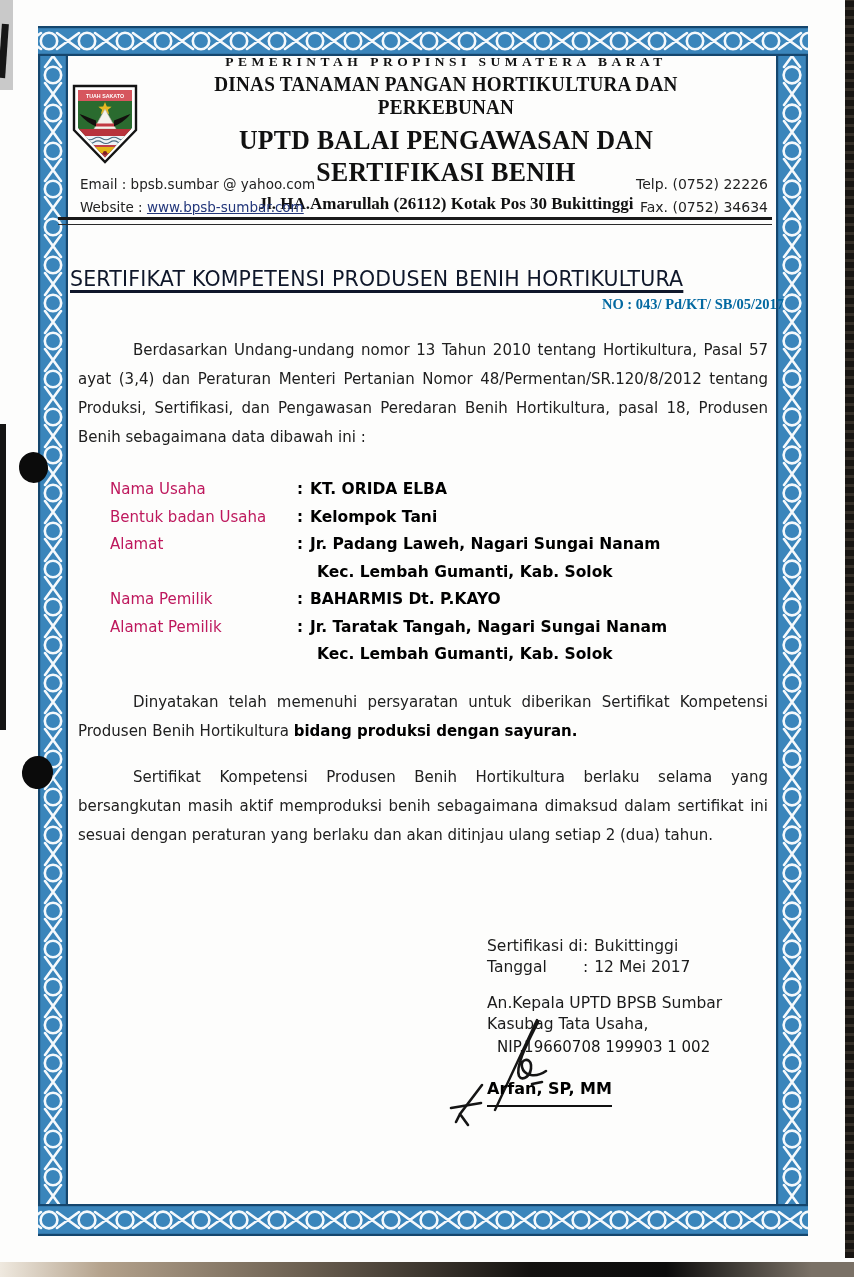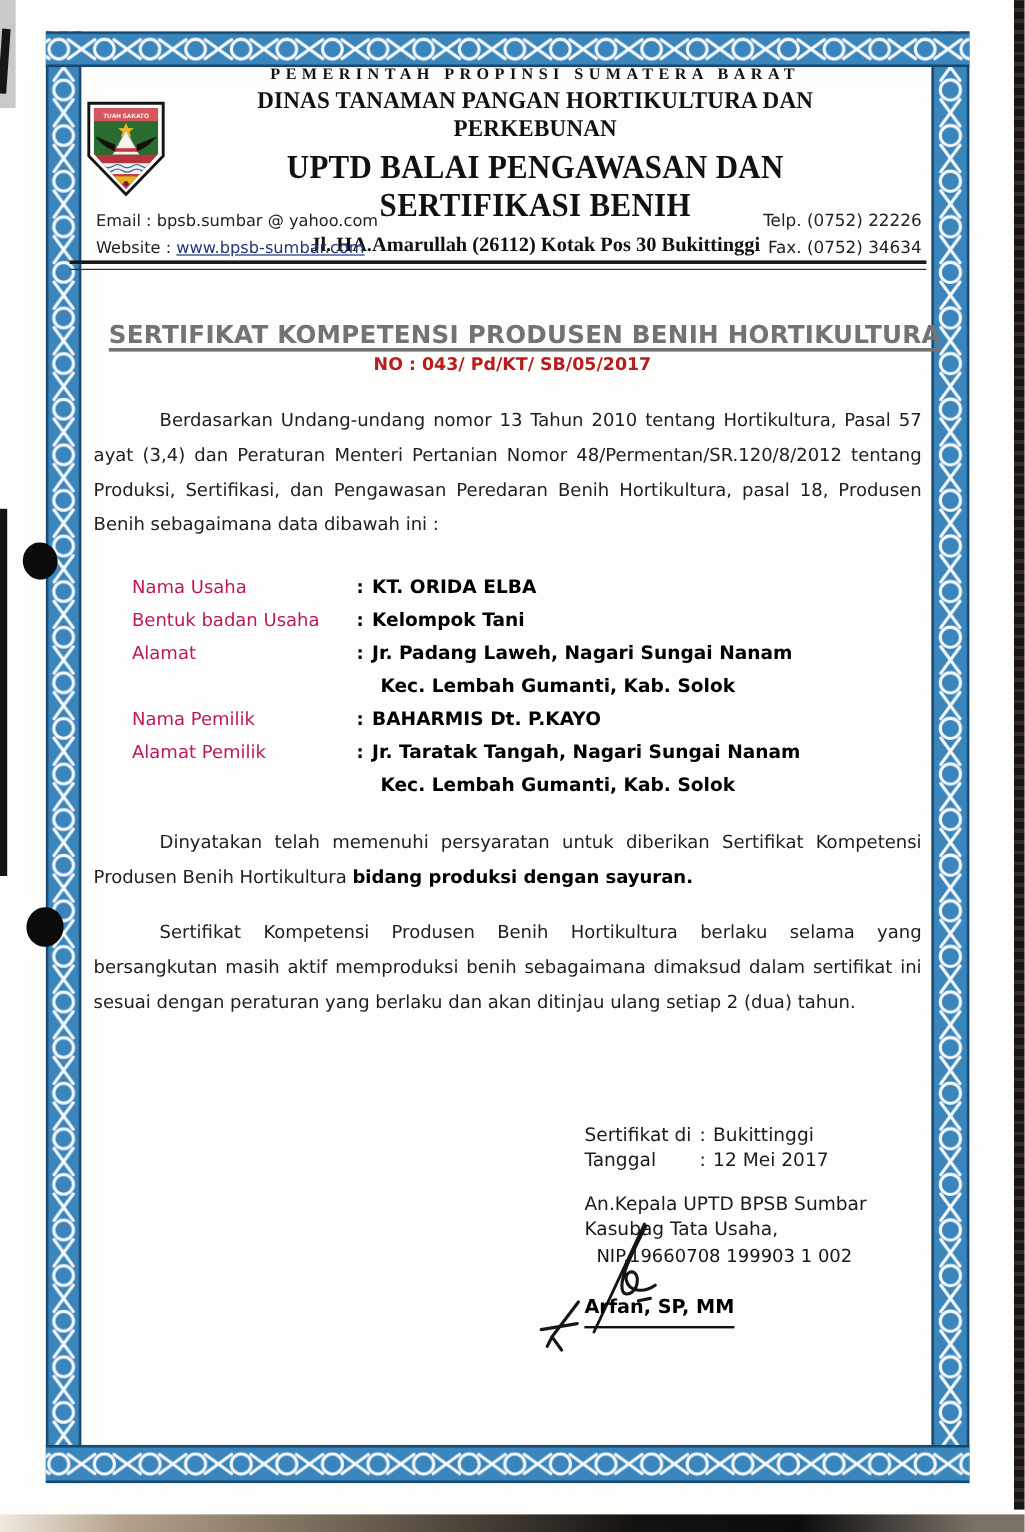--- a/index.html
+++ b/index.html
@@ -19,25 +19,25 @@
   .hdr .addr{font-size:17px;margin-top:6px;}
 
   .contact-left{position:absolute;left:80px;top:173px;font-size:13.5px;line-height:23px;color:#222;}
   .contact-right{position:absolute;right:86px;top:173px;font-size:14px;line-height:23px;text-align:right;color:#222;}
   .weblink{color:#22367a;text-decoration:underline;}
 
   .rule1{position:absolute;left:58px;top:217px;width:714px;border-top:3px solid #191919;}
   .rule2{position:absolute;left:58px;top:224px;width:714px;border-top:1.5px solid #2a2a2a;}
 
   
-  .cert-title{position:absolute;left:70px;top:267px;width:714px;text-align:right;
-      font-size:20.5px;font-weight:bold;color:#737373;text-decoration:underline;
+  .cert-title{position:absolute;left:70px;top:267px;width:714px;text-align:left;
+      font-size:20.5px;font-weight:normal;color:#0f172a;text-decoration:underline;
       text-decoration-thickness:2.5px;text-underline-offset:4px;letter-spacing:.2px;}
-  .cert-no{position:absolute;left:70px;top:296px;width:714px;text-align:center;
-      font-size:14.5px;font-weight:bold;color:#b91c1c;}
+  .cert-no{position:absolute;left:70px;top:296px;width:714px;text-align:right;
+      font-size:14.5px;font-weight:bold;color:#0369a1;font-family:Liberation Serif, serif;}
 
   .para{position:absolute;left:78px;width:690px;font-size:15px;line-height:29px;
         text-align:justify;color:#202020;text-indent:55px;}
   .p1{top:336px;}
   .p2{top:688px;}
   .p3{top:763px;}
   .para b{color:#000;}
 
   .fields{position:absolute;left:110px;top:476px;width:680px;font-size:15px;}
   .frow{display:flex;line-height:27.5px;}
@@ -211,21 +211,21 @@
     </div>
     <div class="fcont">Kec. Lembah Gumanti, Kab. Solok</div>
   </div>
 
   <div class="para p2"><span>Dinyatakan telah memenuhi persyaratan untuk diberikan Sertifikat Kompetensi Produsen Benih Hortikultura </span><b>bidang produksi dengan sayuran.</b></div>
 
   <div class="para p3">Sertifikat Kompetensi Produsen Benih Hortikultura berlaku selama yang bersangkutan masih aktif memproduksi benih sebagaimana dimaksud dalam sertifikat ini sesuai dengan peraturan yang berlaku dan akan ditinjau ulang setiap 2 (dua) tahun.</div>
 
   <div class="sig">
     <div class="sig-row">
-      <span class="slabel">Sertifikat di</span>
+      <span class="slabel">Sertifikasi di</span>
       <span class="scolon">:</span>
       <span>Bukittinggi</span>
     </div>
     <div class="sig-row">
       <span class="slabel">Tanggal</span>
       <span class="scolon">:</span>
       <span>12 Mei 2017</span>
     </div>
     <div class="sig-behalf">An.Kepala UPTD BPSB Sumbar</div>
     <div>Kasubag Tata Usaha,</div>

